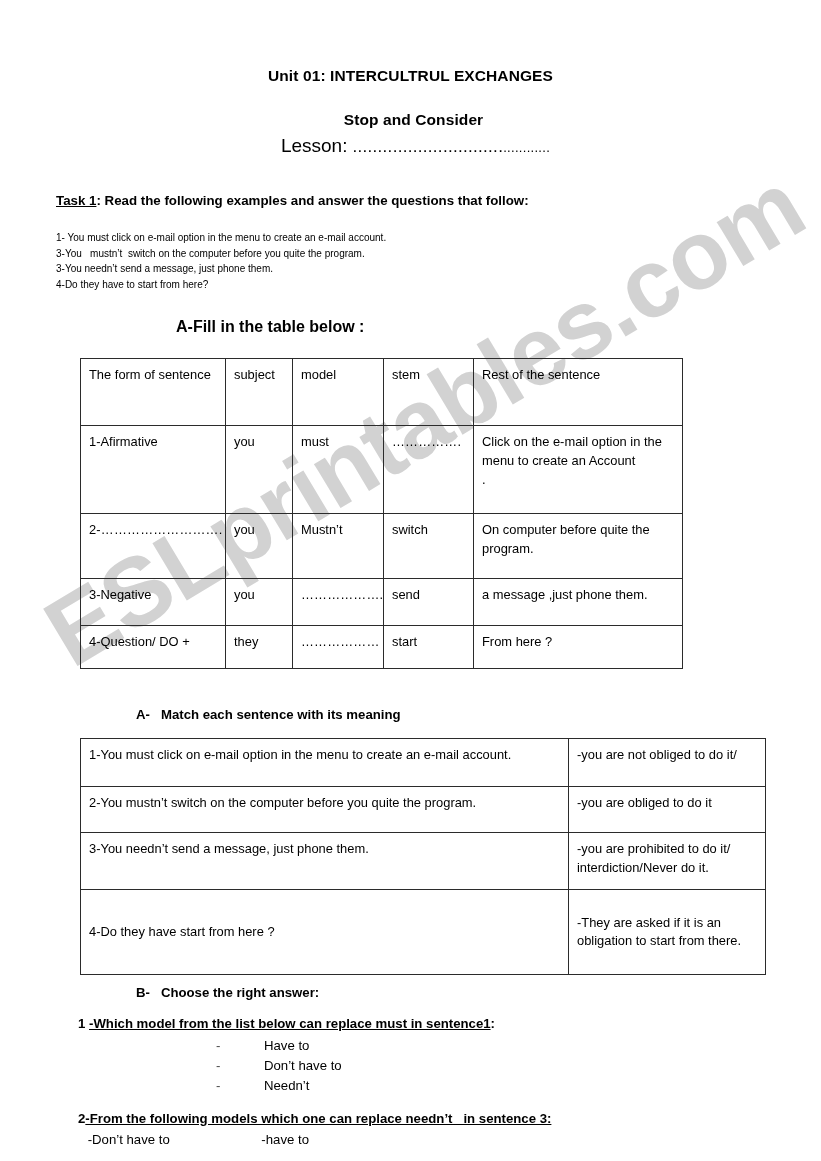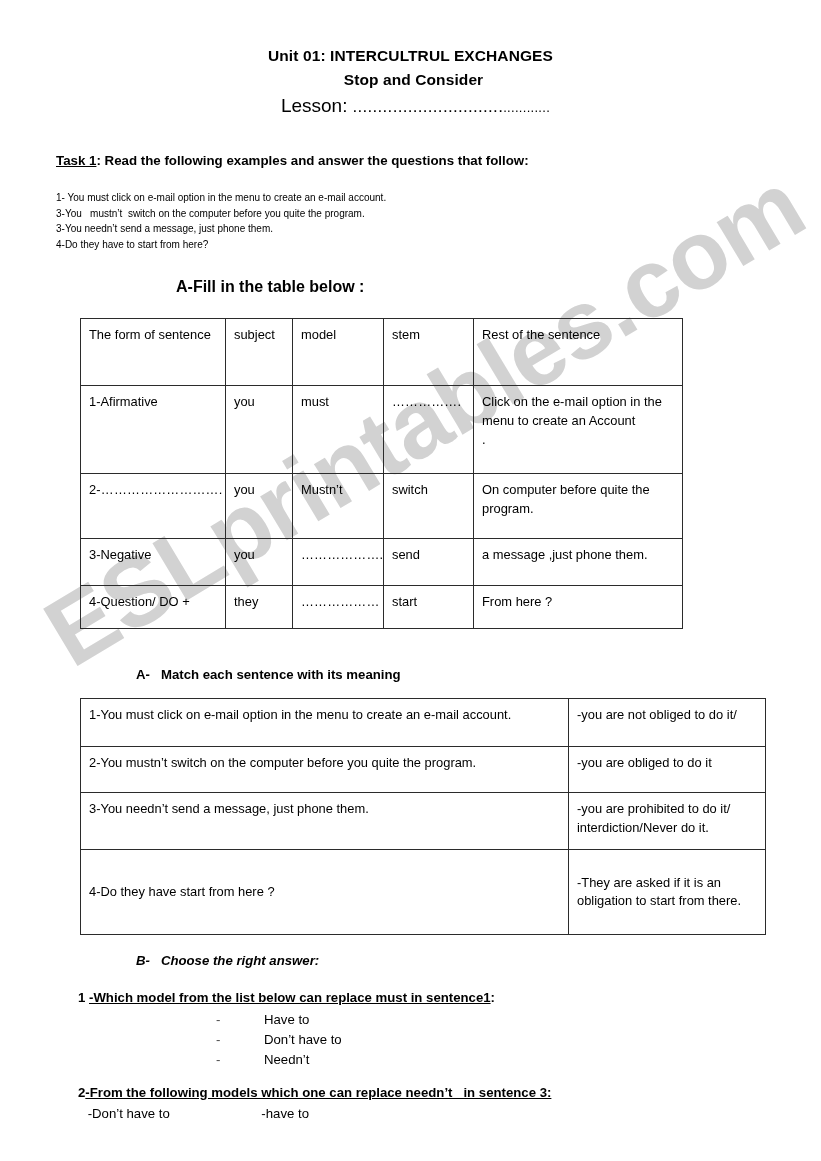--- a/index.html
+++ b/index.html
@@ -55,20 +55,21 @@
     position: relative;
     padding: 44px 56px 0 56px;
   }
 
   .title-line {
     text-align: center;
     font-weight: bold;
     font-size: 15.5px;
     letter-spacing: .1px;
     line-height: 1.55;
+    margin-top: 20px;
   }
   .title-line.l2 {
     padding-left: 6px;
   }
   .lesson-line {
     text-align: center;
     font-size: 19px;
     line-height: 1.5;
     padding-left: 10px;
   }
@@ -164,21 +165,21 @@
   
   .q-line {
     font-weight: bold;
     font-size: 13.2px;
     line-height: 1.52;
     white-space: pre;
   }
   .q-line .u { text-decoration: underline; }
 
   .q1-head {
-    margin-top: 16px;
+    margin-top: 10px;
     padding-left: 22px;
   }
   .bullet-list {
     margin-top: 2px;
     font-size: 13.2px;
     line-height: 1.52;
     padding-left: 160px;
   }
   .bullet-list .row {
     display: flex;
@@ -301,21 +302,21 @@
             <td>3-You needn’t send a message, just phone them.</td>
             <td class="mean-ind2"> -you are prohibited to do it/ interdiction/Never do it.</td>
           </tr>
           <tr class="m4">
             <td style="vertical-align:middle">4-Do they have start   from   here ?</td>
             <td class="mean-ind2" style="vertical-align:middle"> -They are asked if it is an obligation to start from there.</td>
           </tr>
         </tbody>
       </table>
 
-      <div class="q-line" style="margin-top:16px; padding-left:80px;font-style:italic;"><span>B-</span>   <span>Choose the right answer:</span></div>
+      <div class="q-line" style="margin-top:8px; padding-left:80px;"><span>B-</span>   <span>Choose the right answer:</span></div>
 
       <div class="q-line q1-head"><span>1 </span><span class="u">-Which model from the list below can replace must in sentence1</span><span>:</span></div>
 
       <div class="bullet-list">
         <div class="row">
           <span class="dash">-</span>
           <span>Have to</span>
         </div>
         <div class="row">
           <span class="dash">-</span>

